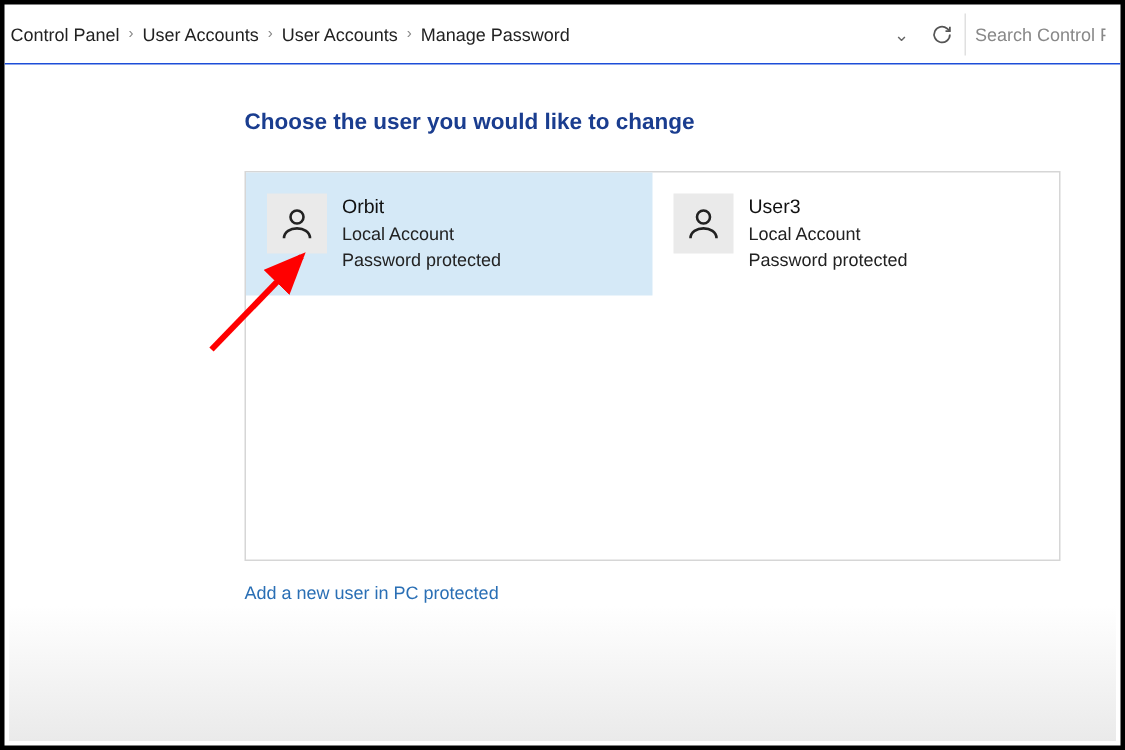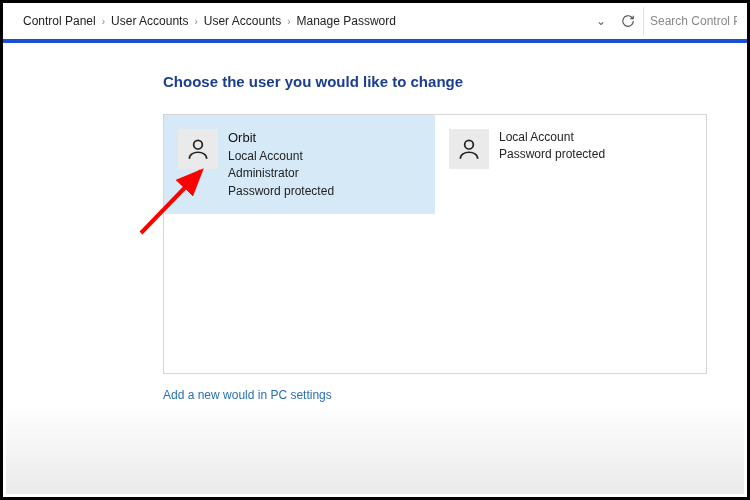--- a/index.html
+++ b/index.html
@@ -1,18 +1,18 @@
 <!DOCTYPE html>
 <html><head>
   <meta charset="utf-8">
   <style>
     * { margin: 0; padding: 0; box-sizing: border-box; font-family: "Segoe UI", Tahoma, sans-serif; }
     body { width: 750px; height: 500px; background: #fff; border: 3px solid #000; position: relative; overflow: hidden; }
 
-    .topbar { height: 40px; border-bottom: 4px solid #1d4ed8; display: flex; align-items: center; padding: 0 4px 0 20px; font-size: 12px; color: #222; }
+    .topbar { height: 40px; border-bottom: 1px solid #1d4ed8; display: flex; align-items: center; padding: 0 4px 0 4px; font-size: 12px; color: #222; }
     .crumbs { display: flex; align-items: center; gap: 6px; flex: 1; overflow: hidden; }
     .crumb { white-space: nowrap; color: #222; cursor: pointer; }
     .crumb-sep { color: #888; font-size: 10px; }
     .nav-right { display: flex; align-items: center; gap: 10px; margin-right: 6px; }
     .chev { width: 16px; text-align: center; color: #666; cursor: pointer; }
     .refresh { width: 18px; height: 18px; display: inline-flex; align-items: center; justify-content: center; cursor: pointer; }
     .search { height: 28px; width: 100px; border-left: 1px solid #e0e0e0; display: flex; align-items: center; padding: 0 6px; color: #888; font-size: 12px; }
     .search input { border: none; outline: none; width: 100%; font-size: 12px; color: #222; }
     .search input::placeholder { color: #888; }
 
@@ -66,39 +66,39 @@
     <div class="tile selected">
       <div class="avatar-box">
         <svg width="26" height="26" viewBox="0 0 24 24" fill="none" stroke="#222" stroke-width="1.6">
             <circle cx="12" cy="8" r="4"></circle>
             <path d="M4 21c0-4 4-6 8-6s8 2 8 6"></path>
           </svg>
       </div>
       <div class="tile-text">
         <div class="tile-name">Orbit</div>
         <div>Local Account</div>
-        <div>Administrator</div>
         <div>Password protected</div>
       </div>
     </div>
     <div class="tile">
       <div class="avatar-box">
         <svg width="26" height="26" viewBox="0 0 24 24" fill="none" stroke="#222" stroke-width="1.6">
             <circle cx="12" cy="8" r="4"></circle>
             <path d="M4 21c0-4 4-6 8-6s8 2 8 6"></path>
           </svg>
       </div>
       <div class="tile-text">
+        <div class="tile-name">User3</div>
         <div>Local Account</div>
         <div>Password protected</div>
       </div>
     </div>
   </div>
 
-  <a class="addlink">Add a new would in PC settings</a>
+  <a class="addlink">Add a new user in PC protected</a>
 </div>
 
 <svg class="arrow" width="90" height="90" viewBox="0 0 90 90">
   <defs>
       <marker id="ah" markerWidth="8" markerHeight="8" refX="6" refY="3" orient="auto">
         <path d="M0,0 L7,3 L0,6 Z" fill="#ff0000"></path>
       </marker>
     </defs>
   <line x1="10" y1="80" x2="70" y2="18" stroke="#ff0000" stroke-width="4" marker-end="url(#ah)"></line>
 </svg>

